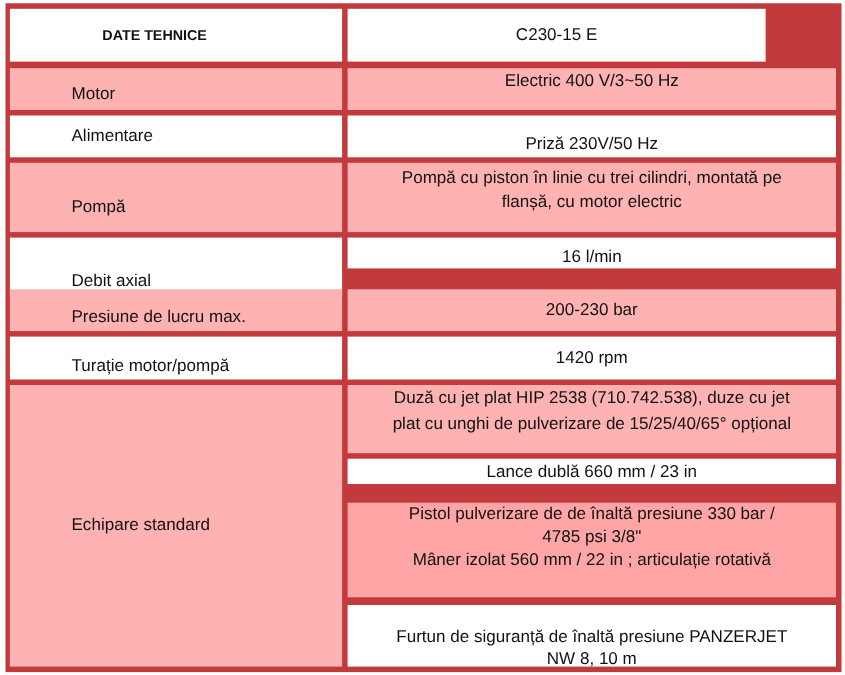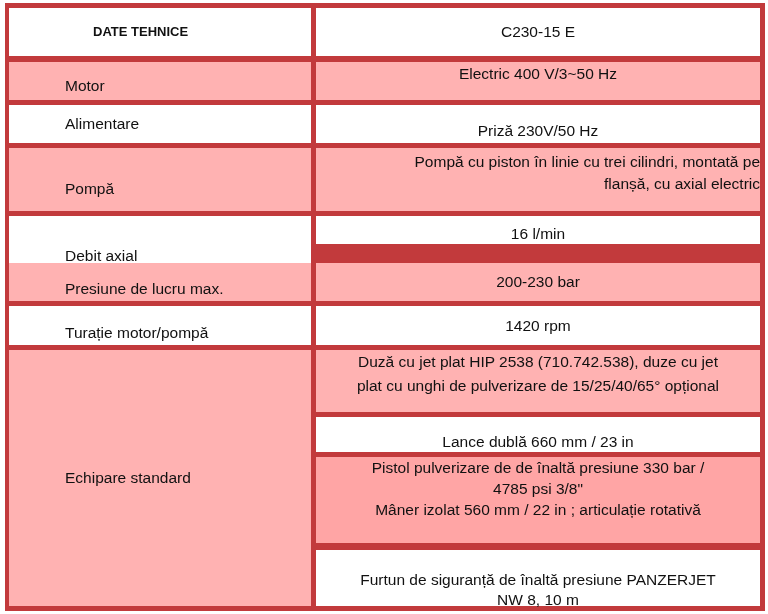--- a/index.html
+++ b/index.html
@@ -20,44 +20,44 @@
   .line { display:block; }
 </style>
 </head>
 <body>
 
 <div class="tbl">
 
   <div class="cell white hdr lbl mid" style="left:4px;top:5px;width:302px;height:48px;padding-left:84px;">
     <span>DATE TEHNICE</span>
   </div>
-  <div class="cell white val center" style="left:311px;top:5px;width:444px;height:48px;">
+  <div class="cell white val center" style="left:311px;top:5px;width:380px;height:48px;">
     <span>C230-15 E</span>
   </div>
 
   <div class="cell pink lbl" style="left:4px;top:59px;width:302px;height:38px;">
     <span>Motor</span>
   </div>
   <div class="cell pink val" style="left:311px;top:59px;width:444px;height:38px;">
     <span class="line">Electric 400 V/3~50 Hz</span>
   </div>
 
   <div class="cell white lbl" style="left:4px;top:102px;width:302px;height:38px;padding-bottom:9px;">
     <span>Alimentare</span>
   </div>
   <div class="cell white val bottom" style="left:311px;top:102px;width:444px;height:38px;">
     <span class="line">Priză 230V/50 Hz</span>
   </div>
 
   <div class="cell pink lbl" style="left:4px;top:145px;width:302px;height:63px;padding-bottom:12px;">
     <span>Pompă</span>
   </div>
-  <div class="cell pink val" style="left:311px;top:145px;width:444px;height:63px;padding-top:3px;line-height:22px;align-items:flex-end;">
+  <div class="cell pink val" style="left:311px;top:145px;width:444px;height:63px;padding-top:3px;line-height:22px;">
     <span class="line">Pompă cu piston în linie cu trei cilindri, montată pe</span>
-    <span class="line">flanșă, cu axial electric</span>
+    <span class="line">flanșă, cu motor electric</span>
   </div>
 
   <div class="cell white lbl" style="left:4px;top:213px;width:302px;height:54px;">
     <span>Debit axial</span>
   </div>
   <div class="cell white val center" style="left:311px;top:213px;width:444px;height:28px;padding-top:8px;">
     <span class="line">16 l/min</span>
   </div>
 
   <div class="cell pink lbl" style="left:4px;top:260px;width:302px;height:38px;padding-bottom:2px;">
@@ -76,21 +76,21 @@
 
   <div class="cell pink lbl mid" style="left:4px;top:347px;width:302px;height:256px;">
     <span>Echipare standard</span>
   </div>
 
   <div class="cell pink val" style="left:311px;top:347px;width:444px;height:62px;line-height:24px;padding-top:0;">
     <span class="line">Duză cu jet plat HIP 2538 (710.742.538), duze cu jet</span>
     <span class="line">plat cu unghi de pulverizare de 15/25/40/65° opțional</span>
   </div>
 
-  <div class="cell white val bottom" style="left:311px;top:414px;width:444px;height:35px;padding-bottom:0;">
+  <div class="cell white val bottom" style="left:311px;top:414px;width:444px;height:23px;padding-bottom:0;">
     <span class="line">Lance dublă 660 mm / 23 in</span>
   </div>
 
   <div class="cell pink2 val" style="left:311px;top:454px;width:444px;height:86px;line-height:21px;padding-top:0;">
     <span class="line">Pistol pulverizare de de înaltă presiune 330 bar /</span>
     <span class="line">4785 psi 3/8"</span>
     <span class="line">Mâner izolat 560 mm / 22 in ; articulație rotativă</span>
   </div>
 
   <div class="cell white val" style="left:311px;top:547px;width:444px;height:56px;padding-top:20px;line-height:20px;">

